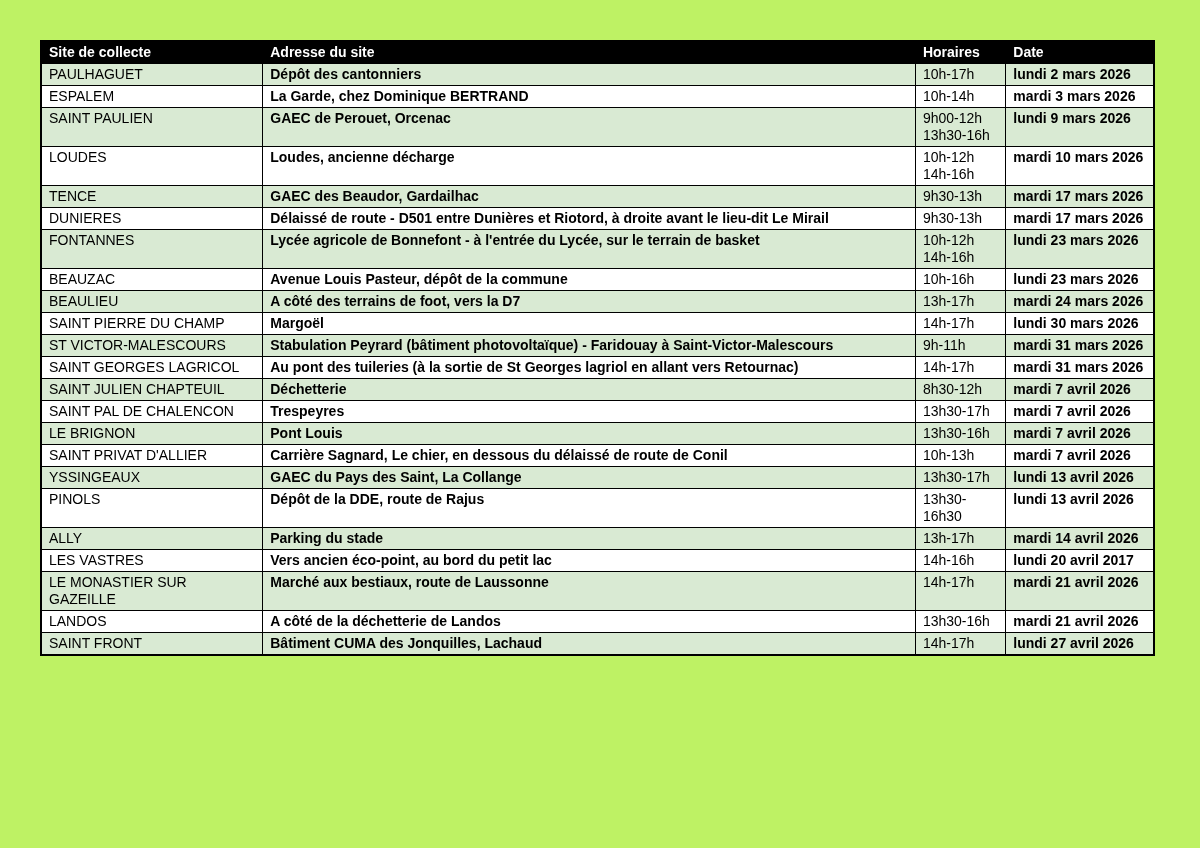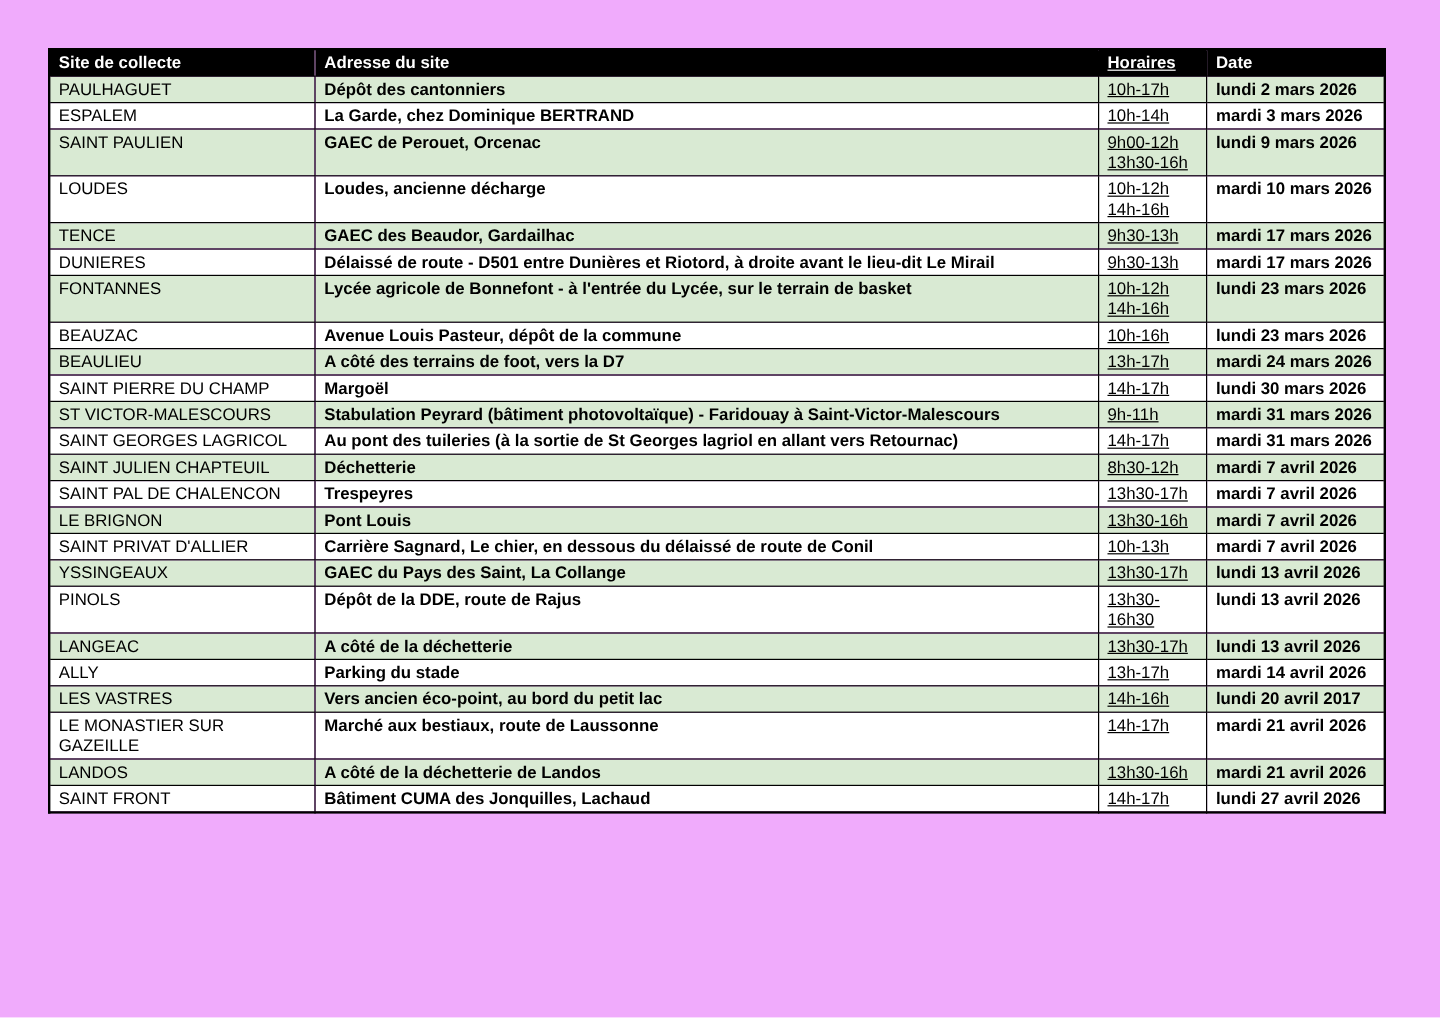--- a/index.html
+++ b/index.html
@@ -7,21 +7,21 @@
     padding: 0;
     background: #ffffff;
     width: 1200px;
     height: 848px;
     font-family: "Liberation Sans", sans-serif;
   }
   .page {
     position: relative;
     width: 1200px;
     height: 848px;
-    background: #f0abfc;
+    background: #bef264;
     overflow: hidden;
   }
   table.sites {
     position: absolute;
     left: 40px;
     top: 40px;
     width: 1115px;
     border-collapse: collapse;
     table-layout: fixed;
     border: 2px solid var(--border-color, #000);
@@ -41,21 +41,21 @@
     font-weight: bold;
   }
   tbody tr:nth-child(odd) {
     background: var(--row-green, #d9ead3);
   }
   tbody tr:nth-child(even) {
     background: var(--row-white, #ffffff);
   }
   .col-site   { width: 211px; font-weight: normal; }
   .col-adresse{ width: 621px; font-weight: bold; }
-  .col-horaires { width: 86px; white-space: pre-line; text-decoration: underline; }
+  .col-horaires { width: 86px; white-space: pre-line; }
   .col-date   { width: 141px; font-weight: bold; }
 </style>
 </head>
 <body>
 
 <div class="page">
   <table class="sites">
     <colgroup>
       <col class="col-site">
       <col class="col-adresse">
@@ -177,26 +177,20 @@
           <td class="col-date">lundi 13 avril 2026</td>
         </tr>
         <tr>
           <td class="col-site">PINOLS</td>
           <td class="col-adresse">Dépôt de la DDE, route de Rajus</td>
           <td class="col-horaires">13h30-
 16h30</td>
           <td class="col-date">lundi 13 avril 2026</td>
         </tr>
         <tr>
-          <td class="col-site">LANGEAC</td>
-          <td class="col-adresse">A côté de la déchetterie</td>
-          <td class="col-horaires">13h30-17h</td>
-          <td class="col-date">lundi 13 avril 2026</td>
-        </tr>
-        <tr>
           <td class="col-site">ALLY</td>
           <td class="col-adresse">Parking du stade</td>
           <td class="col-horaires">13h-17h</td>
           <td class="col-date">mardi 14 avril 2026</td>
         </tr>
         <tr>
           <td class="col-site">LES VASTRES</td>
           <td class="col-adresse">Vers ancien éco-point, au bord du petit lac</td>
           <td class="col-horaires">14h-16h</td>
           <td class="col-date">lundi 20 avril 2017</td>

